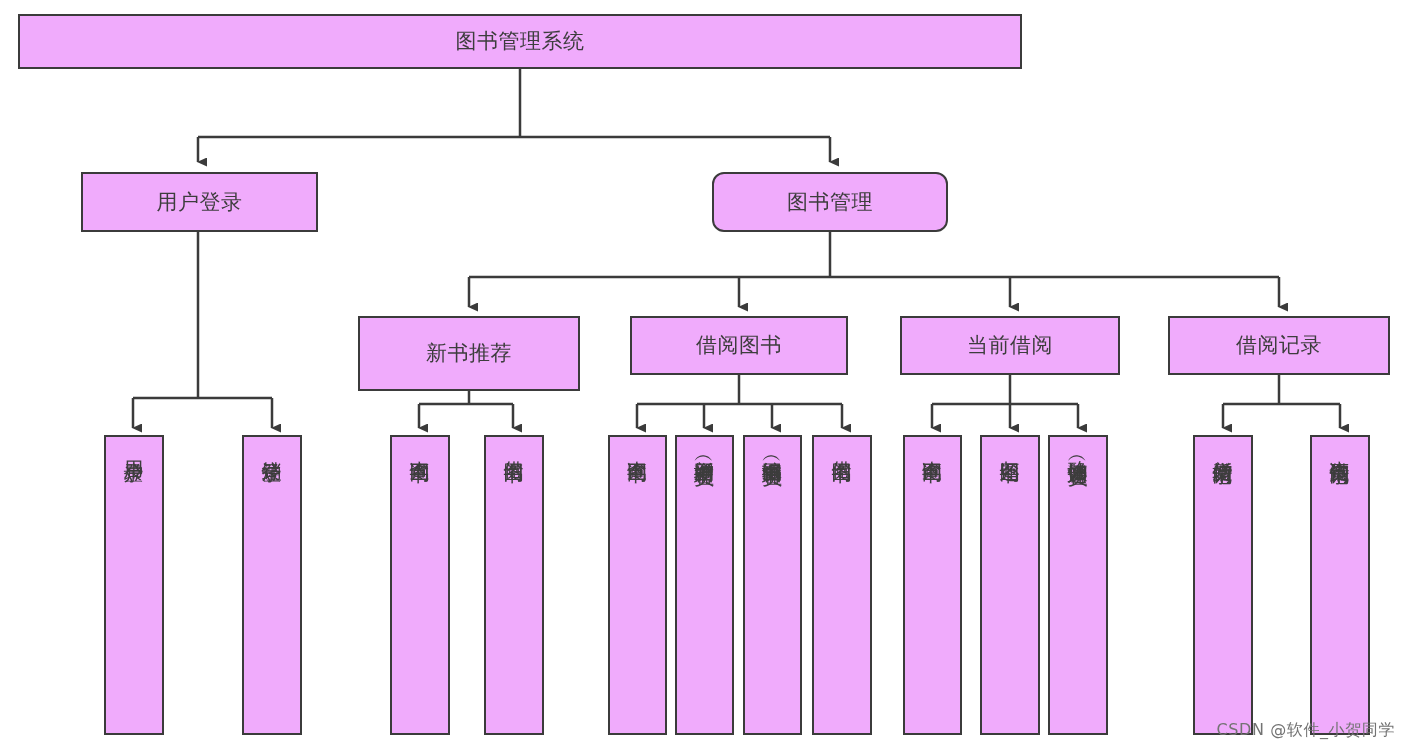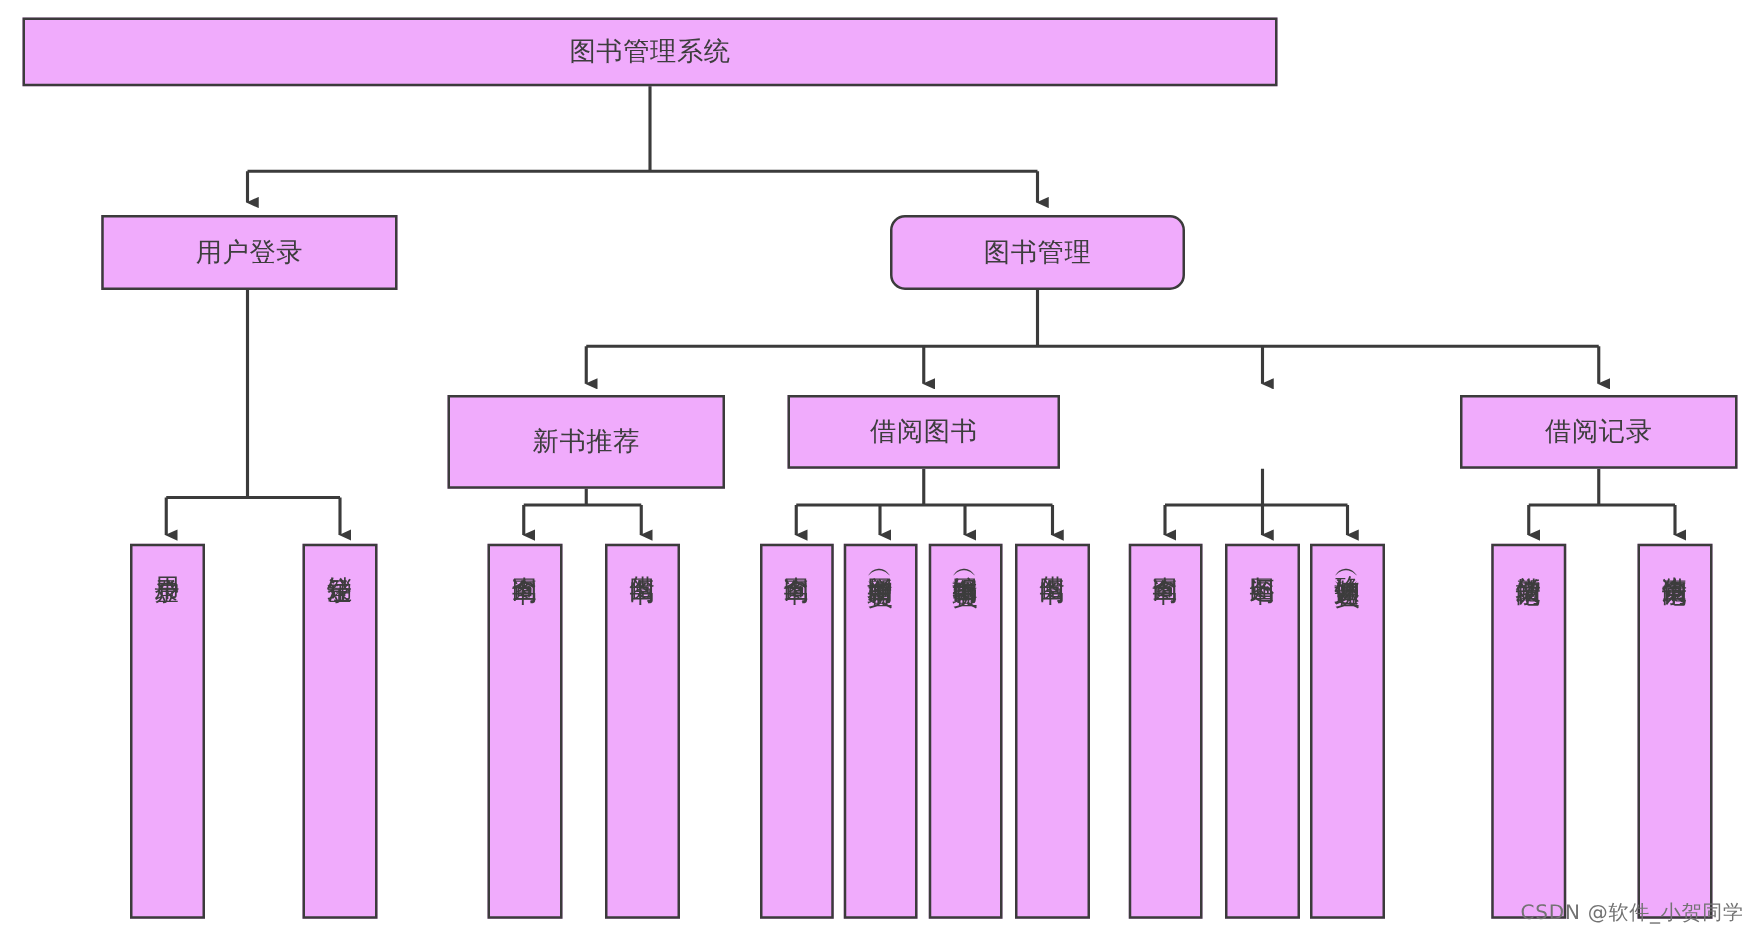--- a/index.html
+++ b/index.html
@@ -133,20 +133,23 @@
   <div class="node" style="left:712px; top:172px; width:236px; height:60px;border-radius:12px;">
     <span class="node-label">图书管理</span>
   </div>
 
   <div class="node" style="left:358px; top:316px; width:222px; height:75px;">
     <span class="node-label">新书推荐</span>
   </div>
   <div class="node" style="left:630px; top:316px; width:218px; height:59px;">
     <span class="node-label">借阅图书</span>
   </div>
+  <div class="node" style="left:900px; top:316px; width:220px; height:59px;">
+    <span class="node-label">当前借阅</span>
+  </div>
   <div class="node" style="left:1168px; top:316px; width:222px; height:59px;justify-content:center;">
     <span class="node-label">借阅记录</span>
   </div>
 
   <div class="node leaf" style="left:104px; top:435px; width:60px; height:300px;">
     <span class="node-label">用户登录</span>
   </div>
   <div class="node leaf" style="left:242px; top:435px; width:60px; height:300px;">
     <span class="node-label">注销登录</span>
   </div>

